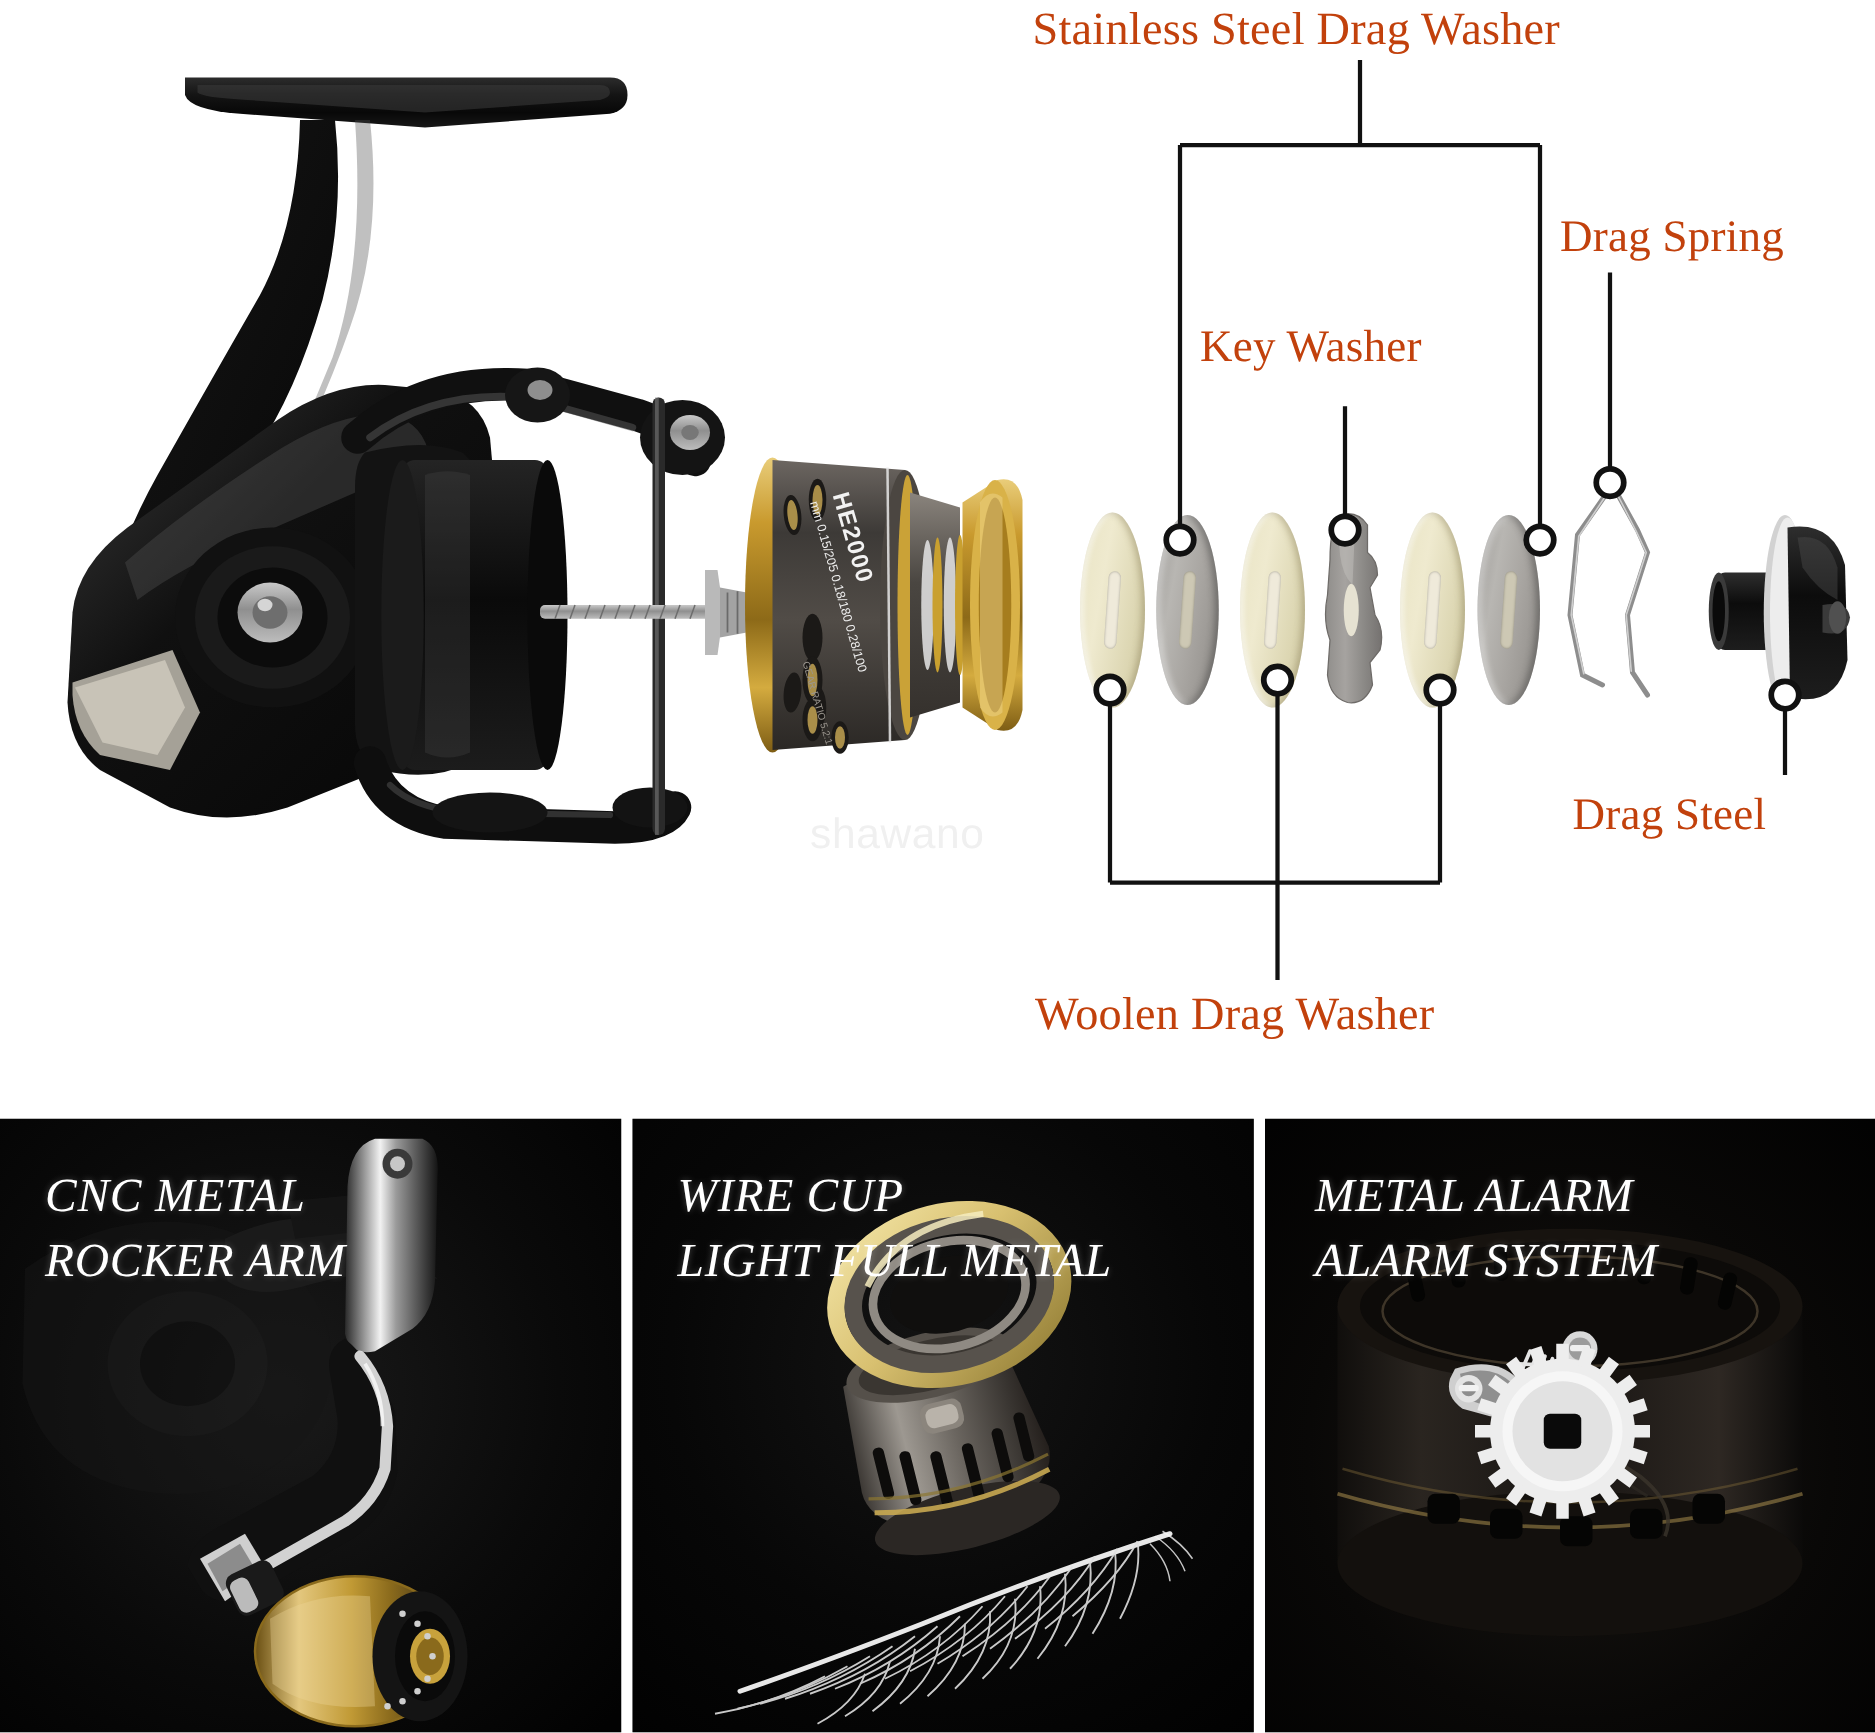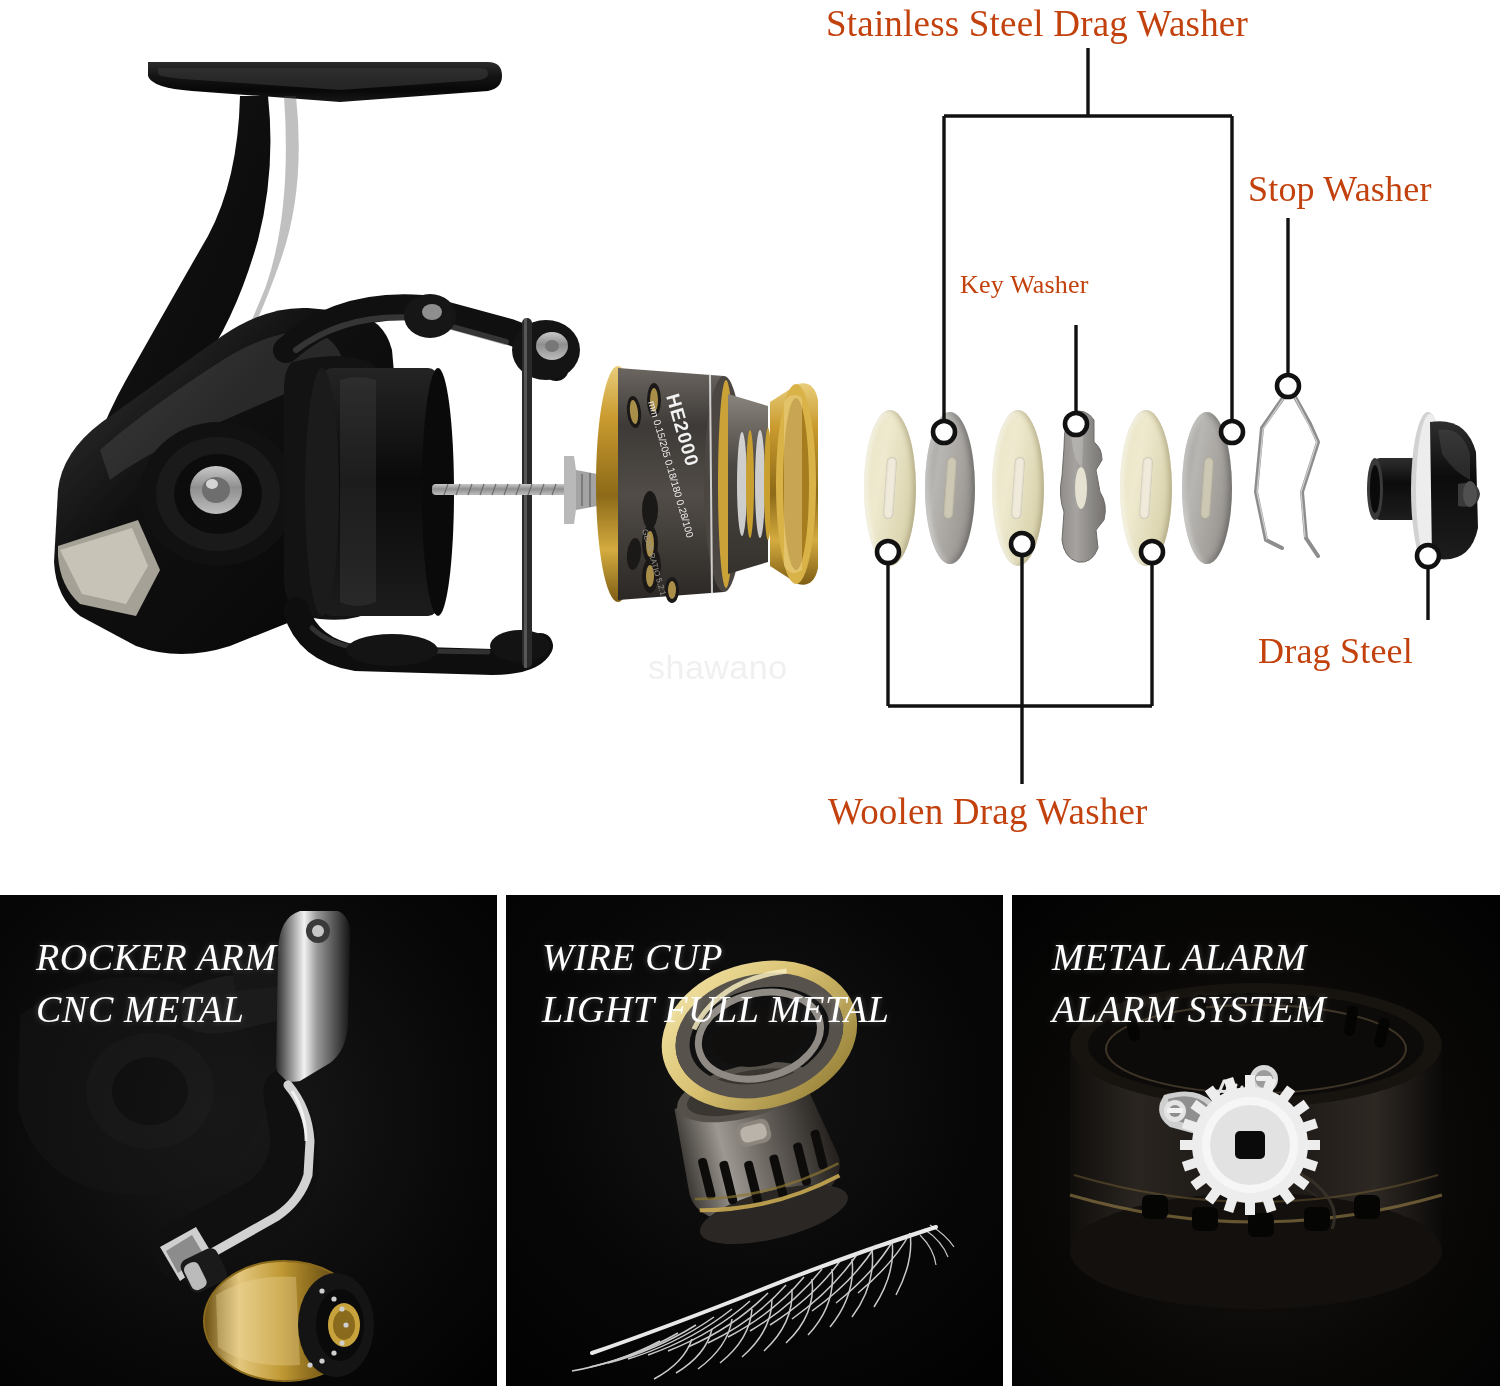--- a/index.html
+++ b/index.html
@@ -5,21 +5,21 @@
   html,body{margin:0;padding:0;background:#ffffff;}
   body{width:1500px;height:1386px;position:relative;overflow:hidden;
        font-family:"Liberation Serif", serif;}
 
   .diagram{position:absolute;left:0;top:0;width:1500px;height:880px;background:#fff;}
 
   
   .label{position:absolute;color:#c2410c;font-family:Liberation Serif, serif;
          font-weight:400;white-space:nowrap;letter-spacing:.2px;}
   #lbl-ss{left:826px;top:2px;font-size:37px;}
-  #lbl-key{left:960px;top:270px;font-size:26px;}
+  #lbl-key{left:960px;top:256px;font-size:36px;}
   #lbl-stop{left:1248px;top:168px;font-size:36px;}
   #lbl-knob{left:1258px;top:630px;font-size:36px;}
   #lbl-wool{left:828px;top:790px;font-size:37px;}
 
   .watermark{position:absolute;left:648px;top:648px;font-size:34px;color:#f0f0f0;
              font-family:"Liberation Sans", sans-serif;letter-spacing:.5px;}
 
   svg.lines{position:absolute;left:0;top:0;width:1500px;height:880px;overflow:visible;}
 
   
@@ -353,21 +353,21 @@
       <circle cx="1288" cy="386" r="11"></circle>
       <circle cx="1428" cy="556" r="11"></circle>
       <circle cx="888" cy="552" r="11"></circle>
       <circle cx="1022" cy="544" r="11"></circle>
       <circle cx="1152" cy="552" r="11"></circle>
     </g>
   </svg>
 
   <div class="label" id="lbl-ss">Stainless Steel Drag Washer</div>
   <div class="label" id="lbl-key">Key Washer</div>
-  <div class="label" id="lbl-stop">Stop Washer</div>
+  <div class="label" id="lbl-stop">Drag Spring</div>
   <div class="label" id="lbl-knob">Drag Steel</div>
   <div class="label" id="lbl-wool">Woolen Drag Washer</div>
 
   <div class="watermark">shawano</div>
 </div>
 
 <div class="panels">
 
   <div class="panel" id="panel1">
     <svg width="497" height="491" viewBox="0 0 497 491">
@@ -436,22 +436,22 @@
           <circle cx="342" cy="414" r="2.6"></circle>
             <circle cx="346" cy="430" r="2.6"></circle>
           <circle cx="342" cy="448" r="2.6"></circle>
             <circle cx="334" cy="458" r="2.6"></circle>
           <circle cx="322" cy="466" r="2.6"></circle>
             <circle cx="310" cy="470" r="2.6"></circle>
         </g>
       </g>
     </svg>
     <div class="ptitle">
+      <div>CNC METAL</div>
       <div>ROCKER ARM</div>
-      <div>CNC METAL</div>
     </div>
   </div>
 
   <div class="panel" id="panel2">
     <svg width="497" height="491" viewBox="0 0 497 491">
       <defs>
         <radialGradient id="p2bg" cx="50%" cy="40%" r="80%">
           <stop offset="0%" stop-color="#141414"></stop>
             <stop offset="55%" stop-color="#070707"></stop>
           <stop offset="100%" stop-color="#010101"></stop>

